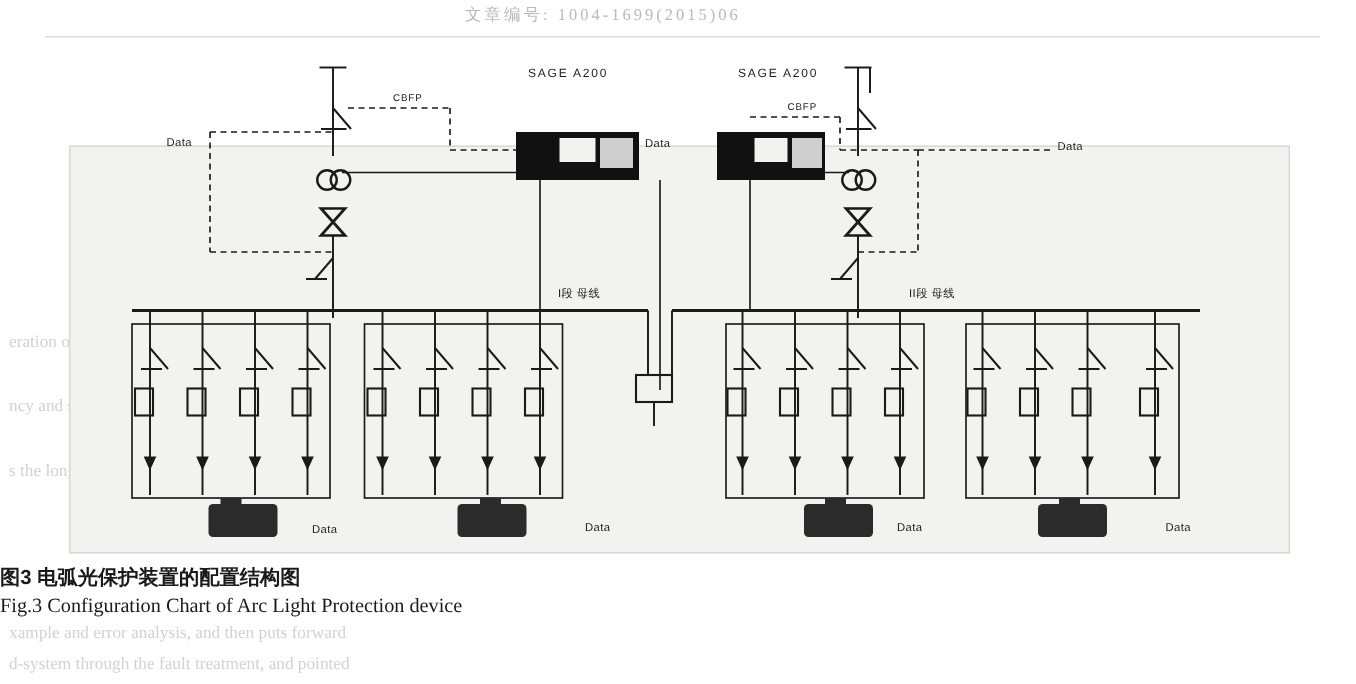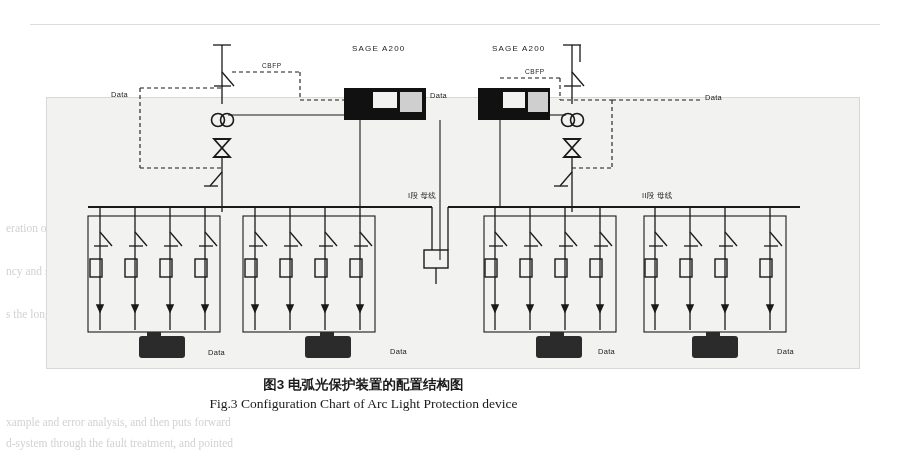--- a/index.html
+++ b/index.html
@@ -31,43 +31,44 @@
     background:#f2f2f0;
     border:1px solid #d8d8d4;
   }
   .white-strip{
     position:absolute;left:46px;top:36px;width:812px;height:62px;background:#ffffff;
   }
   
   .canvas{position:absolute;left:0;top:0;width:904px;height:456px;}
 
   .cap{
-    position:absolute;left:0;width:727px;text-align:center;
+    position:absolute;left:0;width:727px;text-align:left;
     color:#1a1a1a;
   }
   .cap-cn{top:376px;font-size:13.5px;font-weight:bold;font-family:"Liberation Sans", sans-serif;}
   .cap-en{top:396px;font-size:13.5px;font-family:Liberation Serif, serif;}
 
   
   .lbl{
     position:absolute;
     font-family:"Liberation Sans", sans-serif;
     font-size:7.5px;
     color:#1b1b1b;
     white-space:nowrap;
     letter-spacing:.3px;
   }
-  .lbl-cn{font-size:7.5px;margin-left:36px;}
+  .lbl-cn{font-size:7.5px;}
   .lbl-dev{font-size:8px;letter-spacing:1.2px;}
   .lbl-sm{font-size:6.5px;letter-spacing:.6px;}
 </style>
 </head>
 <body>
 
 <div class="page-bg">
+  <div class="bg-text bg-head-cn" style="left:310px;top:2px;">文章编号: 1004-1699(2015)06</div>
   <div class="bg-head-rule" style="left:30px;top:24px;width:850px;"></div>
 
   <div class="bg-text bg-title" style="left:140px;top:52px;">ault Treatment of Gear Chain Screw Air Compressor a</div>
   <div class="bg-text bg-title" style="left:300px;top:100px;">on and Application</div>
 
   <div class="bg-text bg-body" style="left:250px;top:146px;">'xiaoming, ZHANG Jun, LIU Wei, WANG Gang</div>
   <div class="bg-text bg-body" style="left:250px;top:165px;">tion Institute, Shanghai 200233, China)</div>
   <div class="bg-text bg-body" style="left:6px;top:222px;">eration of the screw air compressor, the gear chain</div>
   <div class="bg-text bg-body" style="left:6px;top:265px;">ncy and stability of the whole unit. Based on the</div>
   <div class="bg-text bg-body" style="left:6px;top:308px;">s the long-term operation data of the compressor,</div>

